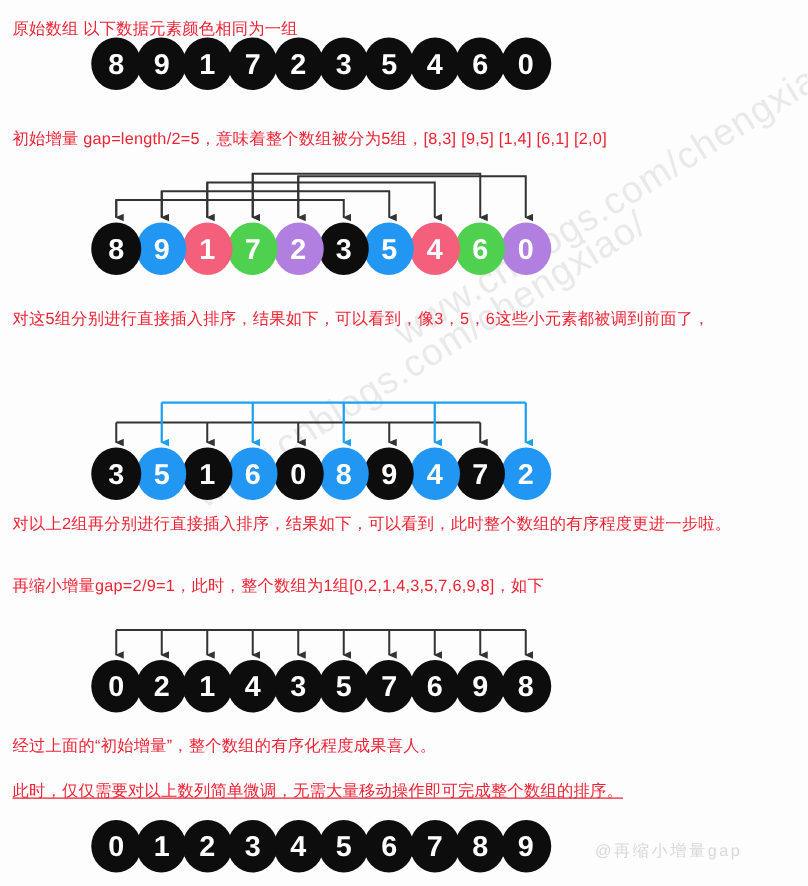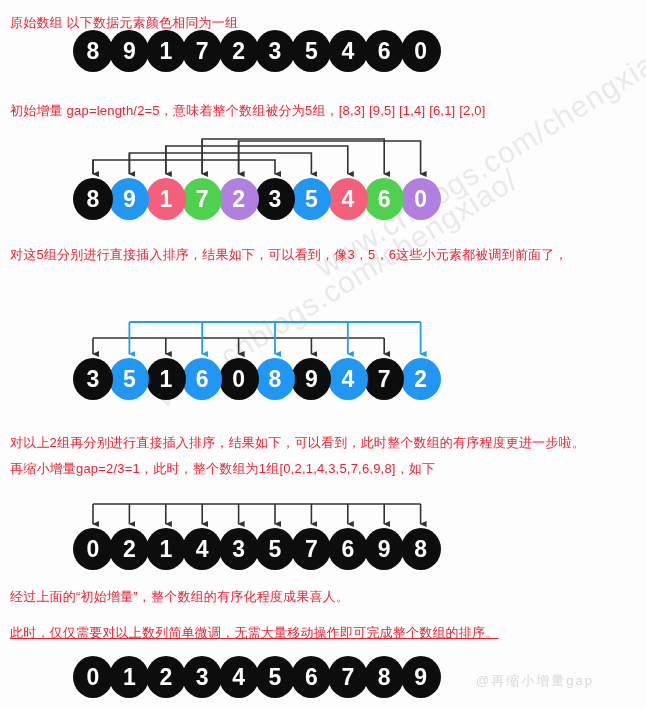--- a/index.html
+++ b/index.html
@@ -184,22 +184,22 @@
       <div class="ball" style="left: 72.8px; background: rgb(13, 13, 13); z-index: 18;">1</div>
       <div class="ball" style="left: 109.2px; background: rgb(33, 150, 243); z-index: 17;">6</div>
       <div class="ball" style="left: 145.6px; background: rgb(13, 13, 13); z-index: 16;">0</div>
       <div class="ball" style="left: 182px; background: rgb(33, 150, 243); z-index: 15;">8</div>
       <div class="ball" style="left: 218.4px; background: rgb(13, 13, 13); z-index: 14;">9</div>
       <div class="ball" style="left: 254.8px; background: rgb(33, 150, 243); z-index: 13;">4</div>
       <div class="ball" style="left: 291.2px; background: rgb(13, 13, 13); z-index: 12;">7</div>
       <div class="ball" style="left: 327.6px; background: rgb(33, 150, 243); z-index: 11;">2</div>
     </div>
 
-  <div class="caption" style="left:10px; top:432px;">对以上2组再分别进行直接插入排序，结果如下，可以看到，此时整个数组的有序程度更进一步啦。</div>
-  <div class="caption" style="left:10px; top:458px;">再缩小增量gap=2/3=1，此时，整个数组为1组[0,2,1,4,3,5,7,6,9,8]，如下</div>
+  <div class="caption" style="left:10px; top:408px;">对以上2组再分别进行直接插入排序，结果如下，可以看到，此时整个数组的有序程度更进一步啦。</div>
+  <div class="caption" style="left:10px; top:458px;">再缩小增量gap=2/9=1，此时，整个数组为1组[0,2,1,4,3,5,7,6,9,8]，如下</div>
 
   <div class="row" id="row-gap1" style="left:73px; top:528px;">
       <div class="ball" style="left: 0px; background: rgb(13, 13, 13); z-index: 20;">0</div>
       <div class="ball" style="left: 36.4px; background: rgb(13, 13, 13); z-index: 19;">2</div>
       <div class="ball" style="left: 72.8px; background: rgb(13, 13, 13); z-index: 18;">1</div>
       <div class="ball" style="left: 109.2px; background: rgb(13, 13, 13); z-index: 17;">4</div>
       <div class="ball" style="left: 145.6px; background: rgb(13, 13, 13); z-index: 16;">3</div>
       <div class="ball" style="left: 182px; background: rgb(13, 13, 13); z-index: 15;">5</div>
       <div class="ball" style="left: 218.4px; background: rgb(13, 13, 13); z-index: 14;">7</div>
       <div class="ball" style="left: 254.8px; background: rgb(13, 13, 13); z-index: 13;">6</div>

